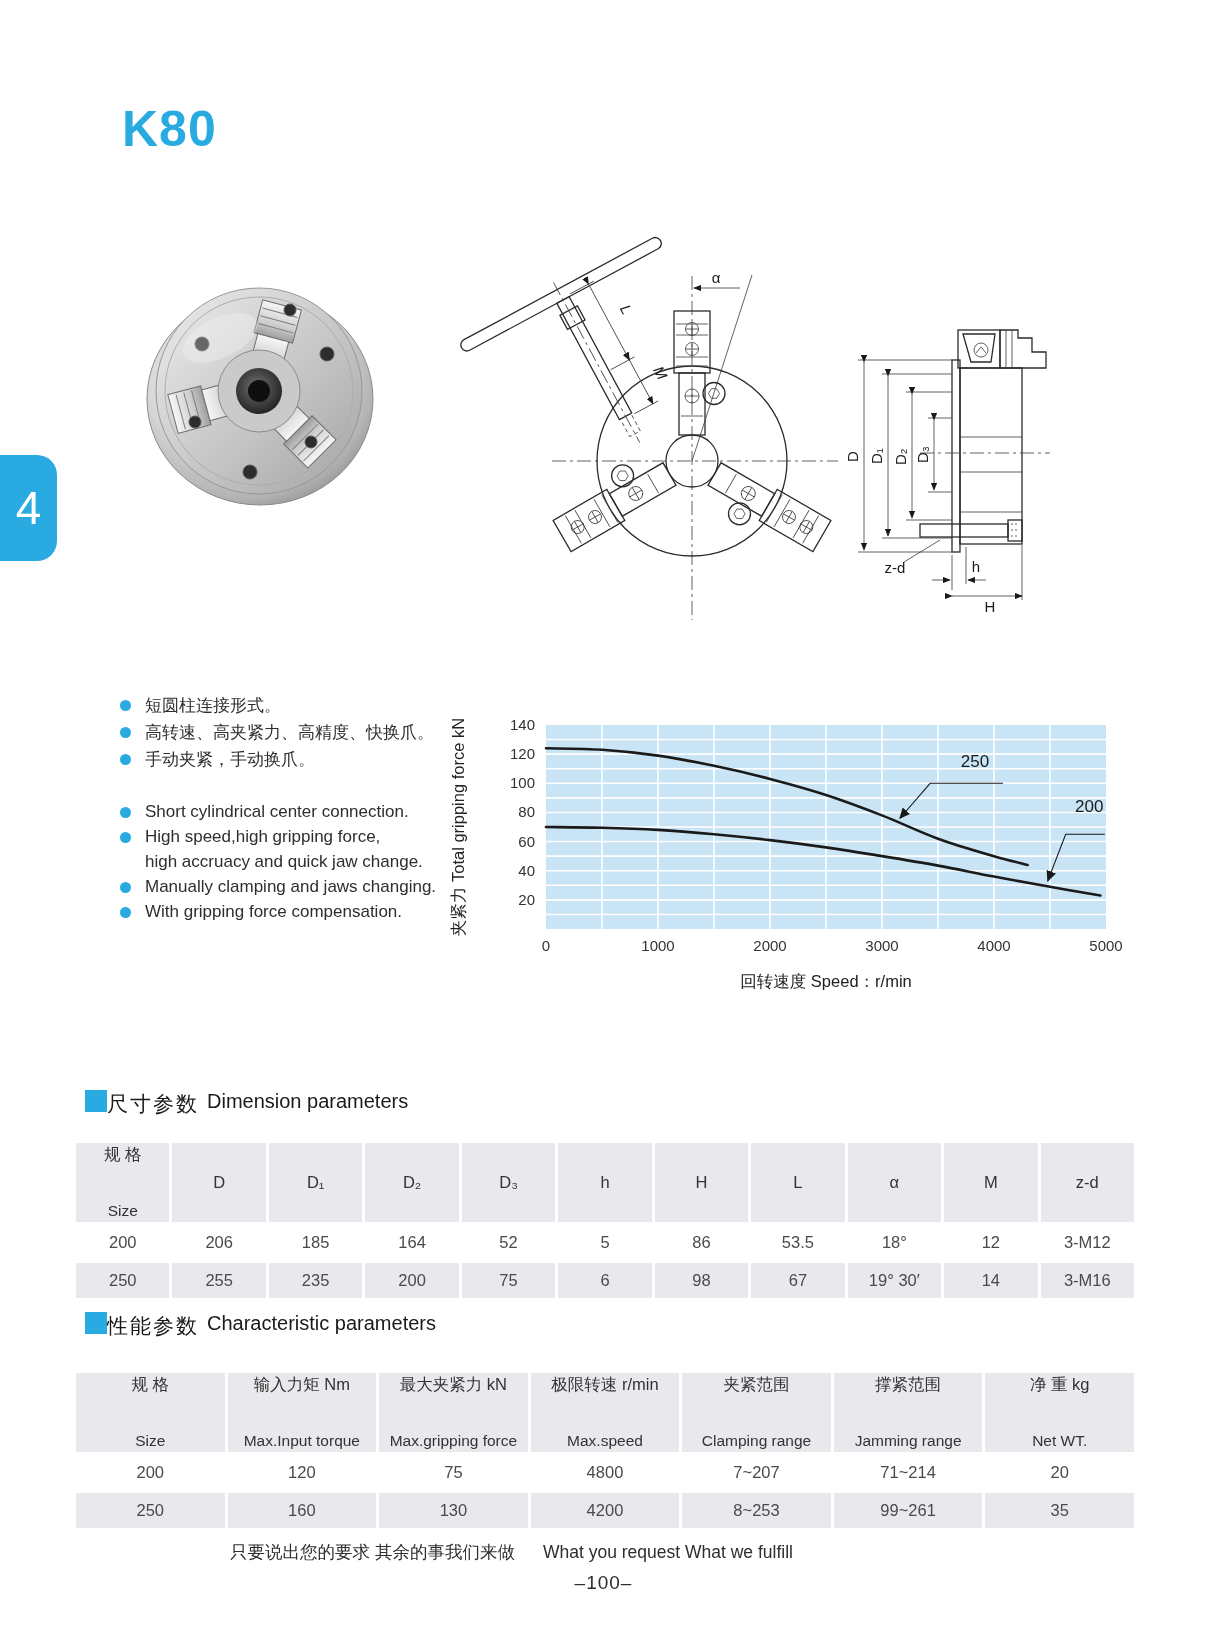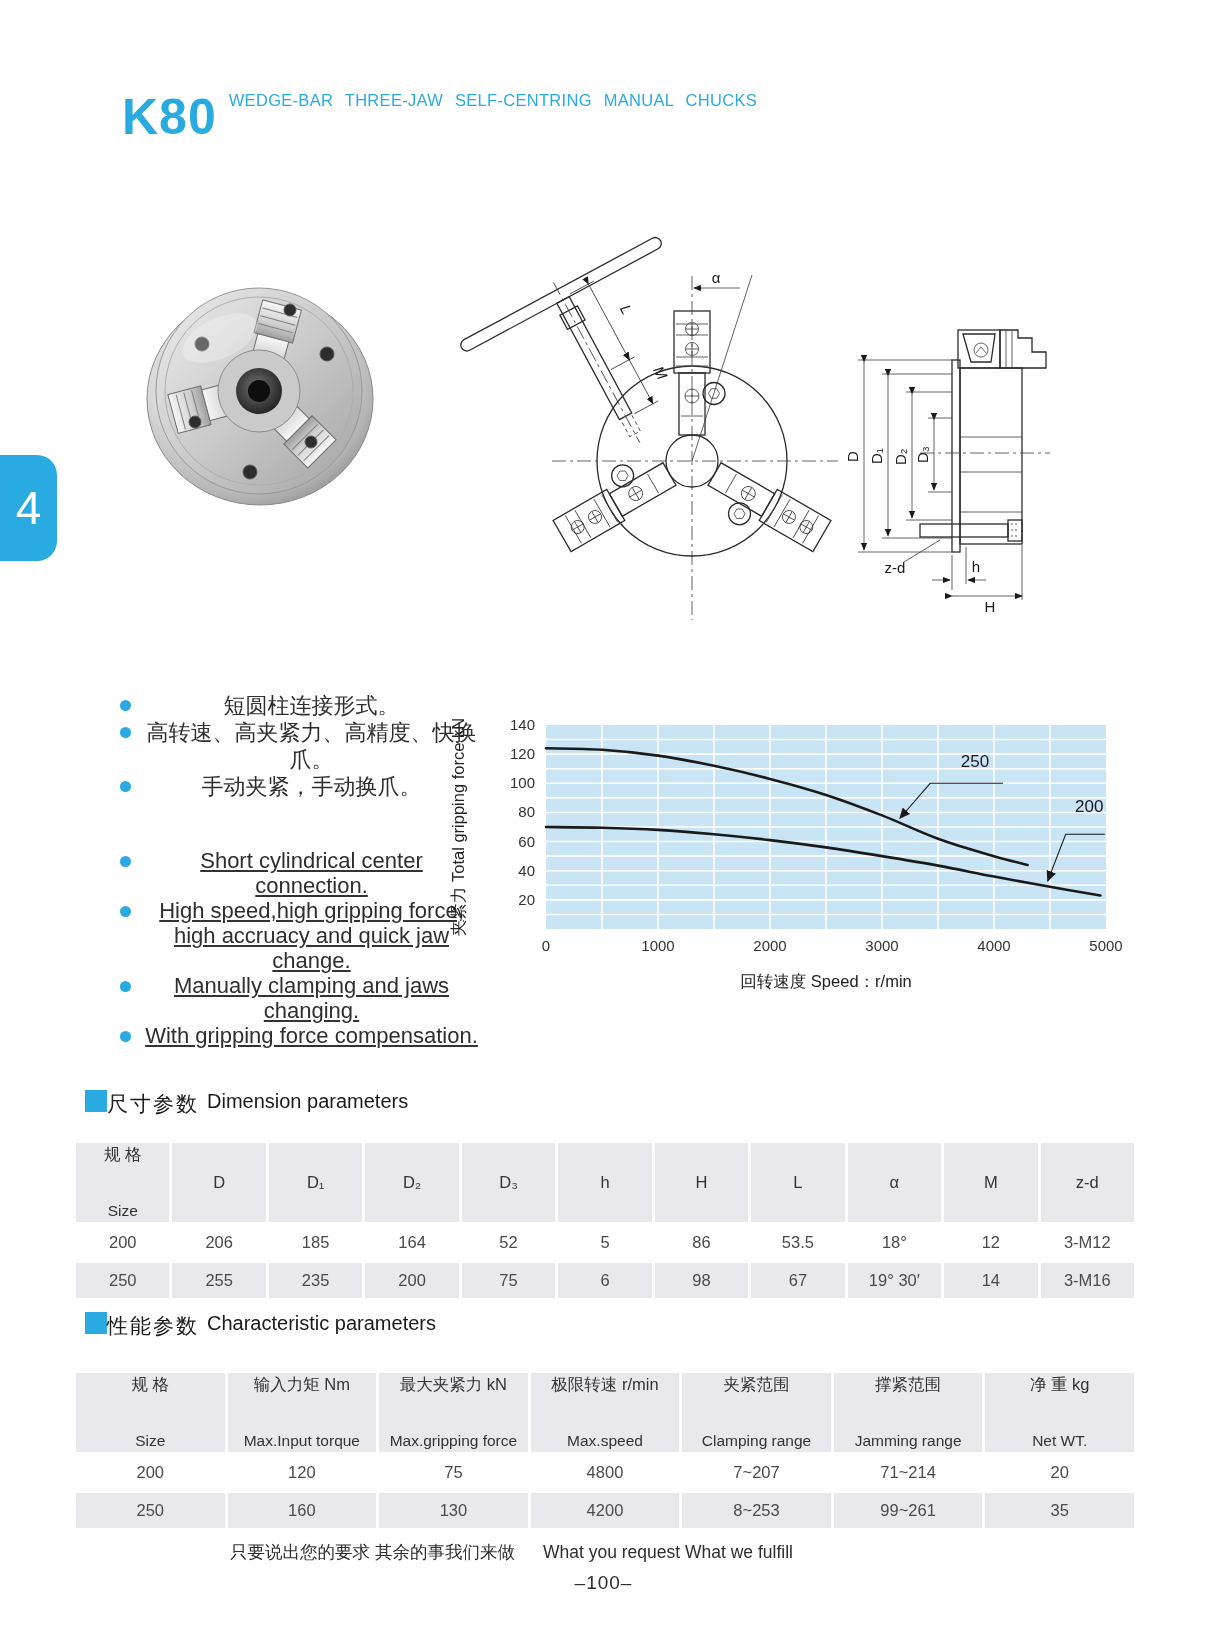--- a/index.html
+++ b/index.html
@@ -18,31 +18,31 @@
   .abs{position:absolute;}
 
   
   .side-tab{
     left:0;top:455px;width:57px;height:106px;background:var(--accent);
     border-radius:0 20px 20px 0;display:flex;align-items:center;justify-content:center;
     color:#fff;font-size:46px;font-weight:400;
   }
 
   
-  .hdr{left:122px;top:84px;display:flex;gap:12px;align-items:flex-start;}
+  .hdr{left:122px;top:96px;display:flex;gap:23px;align-items:flex-start;}
   .hdr .model{font-size:50px;font-weight:bold;color:var(--accent);line-height:1;position:relative;top:8px;letter-spacing:1px;}
   .hdr .cn{font-size:30px;color:var(--accent);letter-spacing:3px;font-weight:bold;}
   .hdr .en{font-size:16.5px;color:var(--accent);margin-top:7px;word-spacing:7px;letter-spacing:.3px;}
 
   
   .features{left:118px;top:692px;width:360px;}
   .features ul{list-style:none;}
-  .features li{position:relative;padding-left:27px;font-size:22px;line-height:27px;color:#2e2e2e;white-space:pre-line;text-align:center;}
+  .features li{position:relative;padding-left:27px;font-size:17px;line-height:27px;color:#2e2e2e;white-space:pre-line;}
   .features li::before{content:'';position:absolute;left:2px;top:8px;width:11px;height:11px;border-radius:50%;background:var(--accent);}
-  .features .en-list{margin-top:48px;text-decoration:underline;}
+  .features .en-list{margin-top:26px;}
   .features .en-list li{line-height:25px;}
 
   
   .chart-wrap{left:440px;top:650px;width:700px;height:350px;}
   .chart-wrap svg{display:block;}
   .tick{font-size:15px;fill:#333;}
   .axis-title{font-size:16.5px;fill:#222;}
   .curve-label{font-size:17px;fill:#1a1a1a;}
 
   
@@ -77,21 +77,20 @@
 </head>
 <body>
 
 <div class="abs side-tab">
   <span>4</span>
 </div>
 
 <div class="abs hdr">
   <div class="model">K80</div>
   <div>
-    <div class="en">WEDGE-BAR THREE-JAW SELF-CENTRING MANUAL CHUCKS</div>
   </div>
 </div>
 
 <svg class="abs" style="left:140px;top:272px" width="238" height="238" viewBox="0 0 238 238">
   <defs>
     <radialGradient id="pgBody" cx="40%" cy="35%" r="75%">
       <stop offset="0%" stop-color="#f4f4f4"></stop>
         <stop offset="55%" stop-color="#d8d8d8"></stop>
       <stop offset="82%" stop-color="#b3b3b3"></stop>
         <stop offset="100%" stop-color="#878787"></stop>

